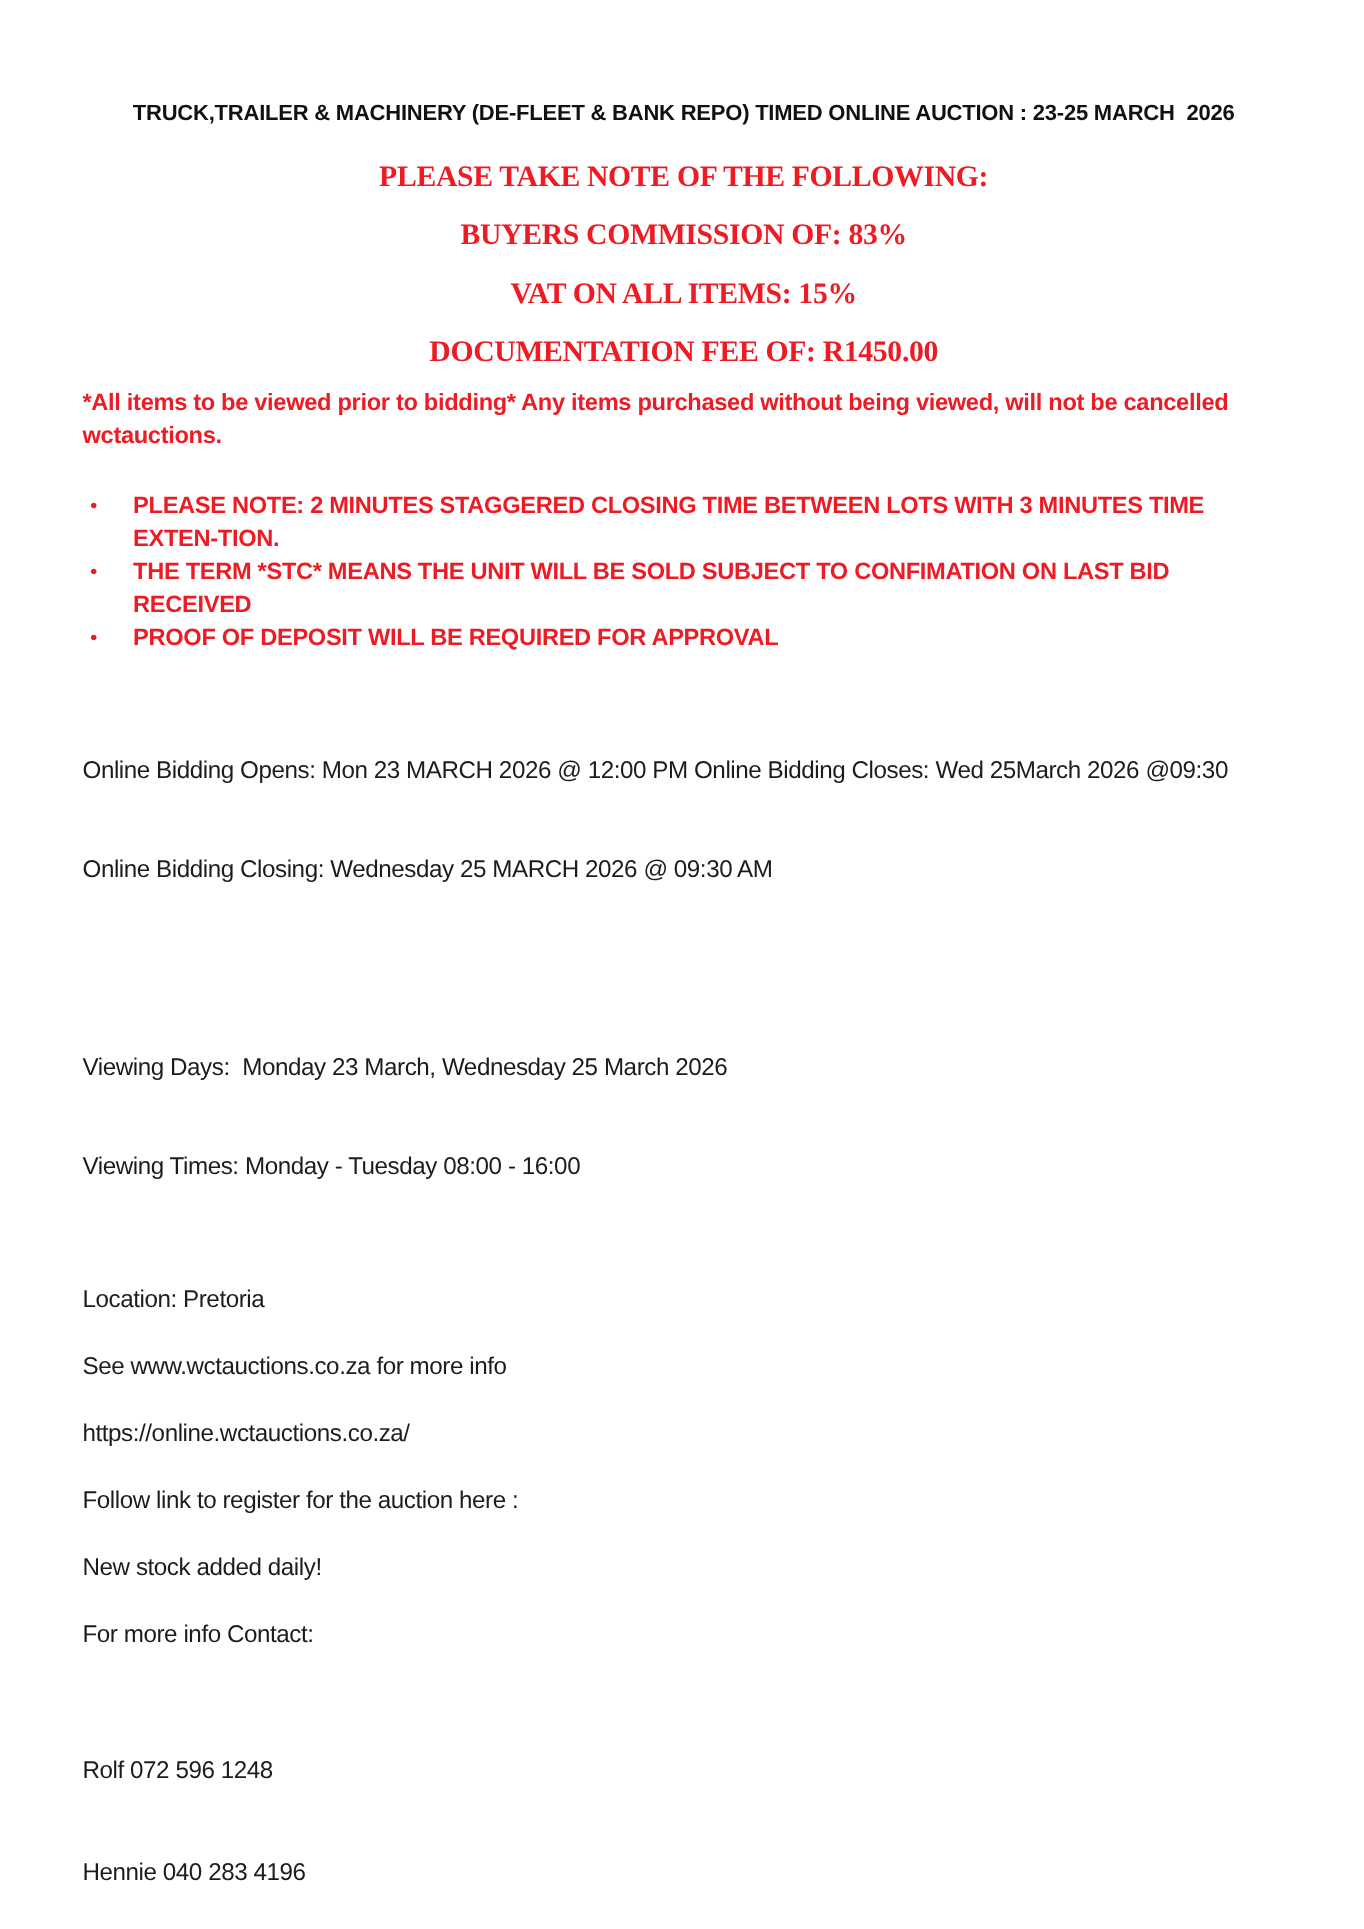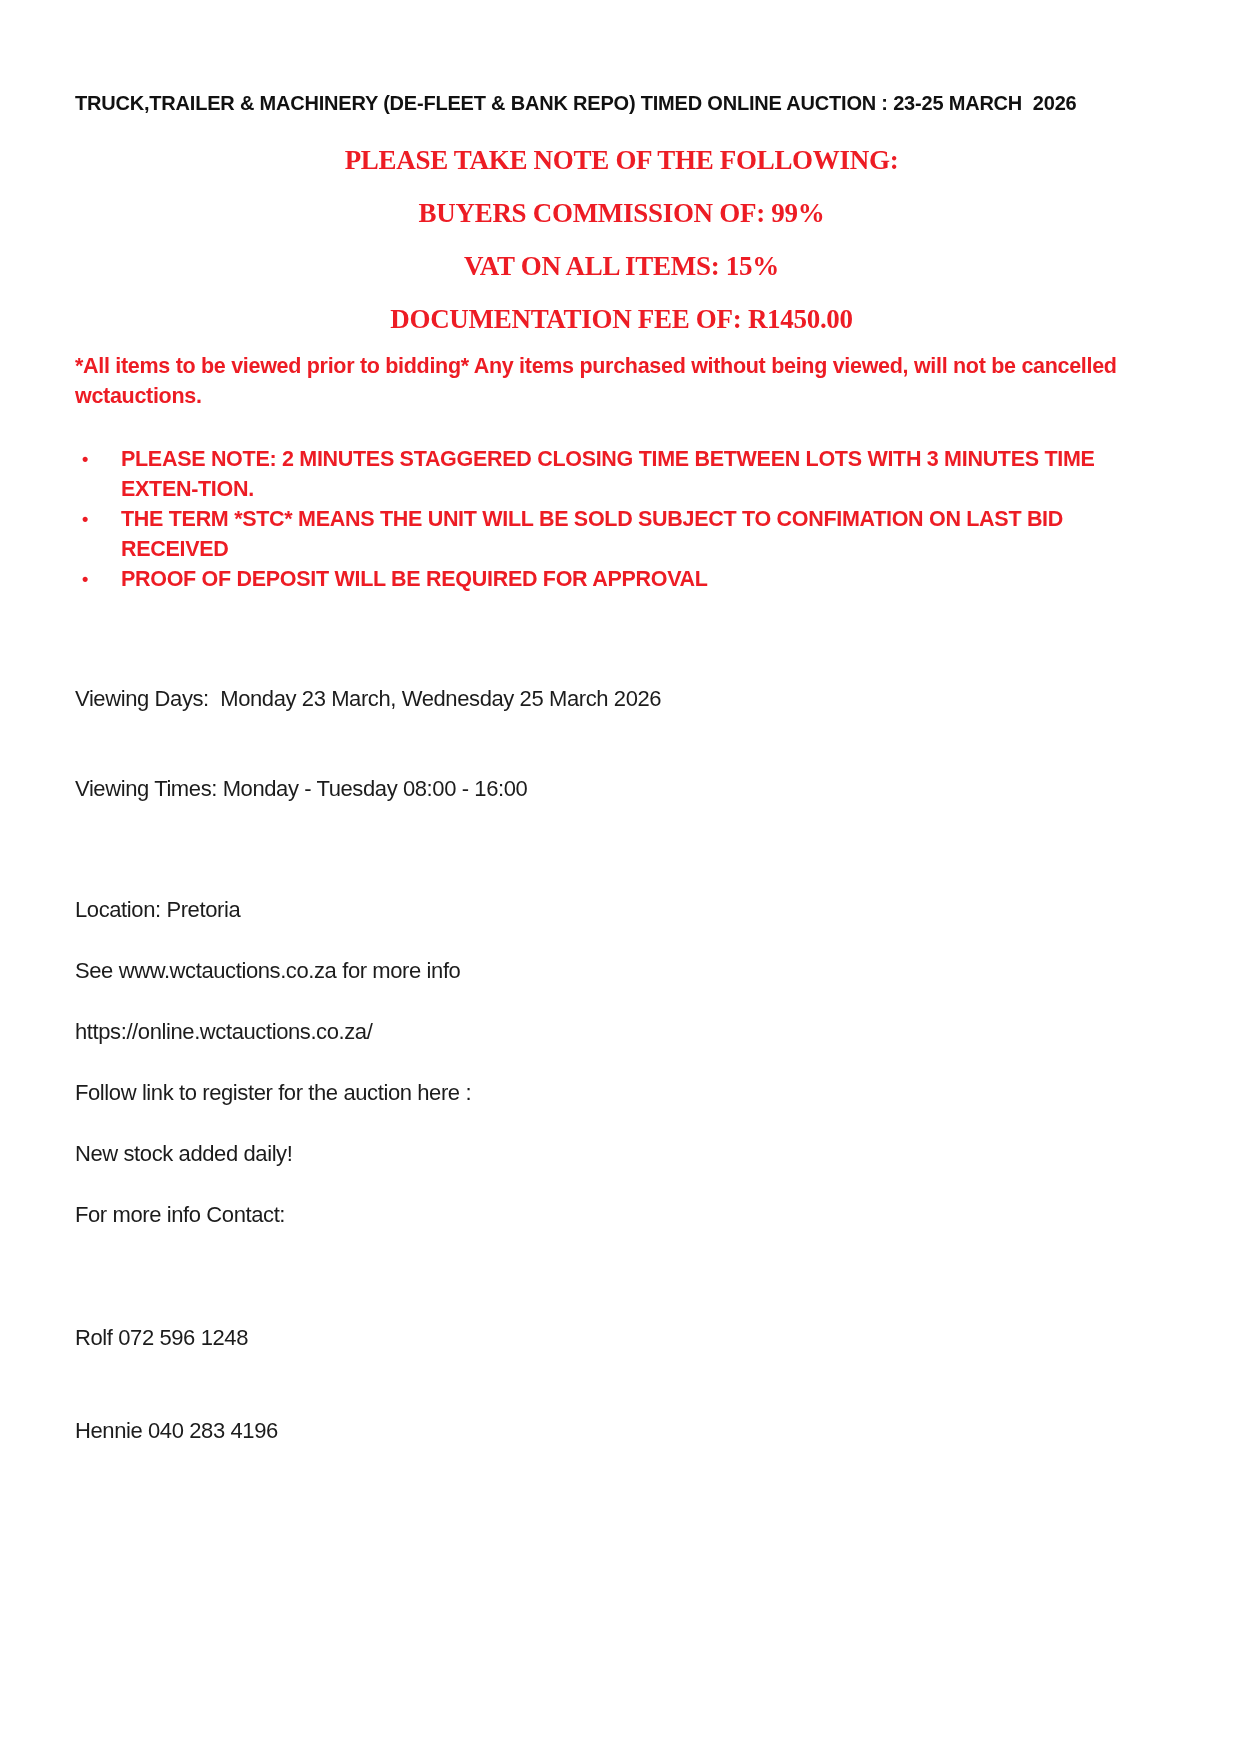--- a/index.html
+++ b/index.html
@@ -9,20 +9,21 @@
   .page {
     position:relative;
     width:1240px; height:1754px;
     background:var(--page_bg);
     font-family:"Liberation Sans", sans-serif;
     color:var(--ink);
     padding:90px 72px 40px 75px;
     overflow:hidden;
   }
   .doc-title {
+    text-align:center;
     font-weight:700;
     font-size:20px;
     line-height:26px;
     letter-spacing:-0.2px;
     white-space:pre-wrap;
     color:#111111;
   }
   .red-h {
     color:var(--red);
     font-weight:700;
@@ -70,41 +71,45 @@
   .para.bidding { margin-top:31px; }
 </style>
 </head>
 <body>
 
 <div class="page">
 
   <div class="doc-title">TRUCK,TRAILER &amp; MACHINERY (DE-FLEET &amp; BANK REPO) TIMED ONLINE AUCTION : 23-25 MARCH  2026</div>
 
   <div class="red-h first">PLEASE TAKE NOTE OF THE FOLLOWING:</div>
-  <div class="red-h">BUYERS COMMISSION OF: 99%</div>
+  <div class="red-h">BUYERS COMMISSION OF: 83%</div>
   <div class="red-h">VAT ON ALL ITEMS: 15%</div>
   <div class="red-h">DOCUMENTATION FEE OF: R1450.00</div>
 
   <div class="warning">*All items to be viewed prior to bidding* Any items purchased without being viewed, will not be cancelled wctauctions.</div>
 
   <div class="bullets">
     <div class="bullet-row">
       <span class="bullet-marker">•</span>
       <span class="bullet-text">PLEASE NOTE: 2 MINUTES STAGGERED CLOSING TIME BETWEEN LOTS WITH 3 MINUTES TIME EXTEN-TION.</span>
     </div>
     <div class="bullet-row">
       <span class="bullet-marker">•</span>
       <span class="bullet-text">THE TERM *STC* MEANS THE UNIT WILL BE SOLD SUBJECT TO CONFIMATION ON LAST BID RECEIVED</span>
     </div>
     <div class="bullet-row">
       <span class="bullet-marker">•</span>
       <span class="bullet-text">PROOF OF DEPOSIT WILL BE REQUIRED FOR APPROVAL</span>
     </div>
   </div>
 
+  <div class="para tight bidding">
+    <div>Online Bidding Opens: Mon 23 MARCH 2026 @ 12:00 PM Online Bidding Closes: Wed 25March 2026 @09:30</div>
+    <div>Online Bidding Closing: Wednesday 25 MARCH 2026 @ 09:30 AM</div>
+  </div>
 
   <div class="para tight">
     <div>Viewing Days:  Monday 23 March, Wednesday 25 March 2026</div>
     <div>Viewing Times: Monday - Tuesday 08:00 - 16:00</div>
   </div>
 
   <div class="para">Location: Pretoria</div>
 
   <div class="para">See www.wctauctions.co.za for more info</div>
 

